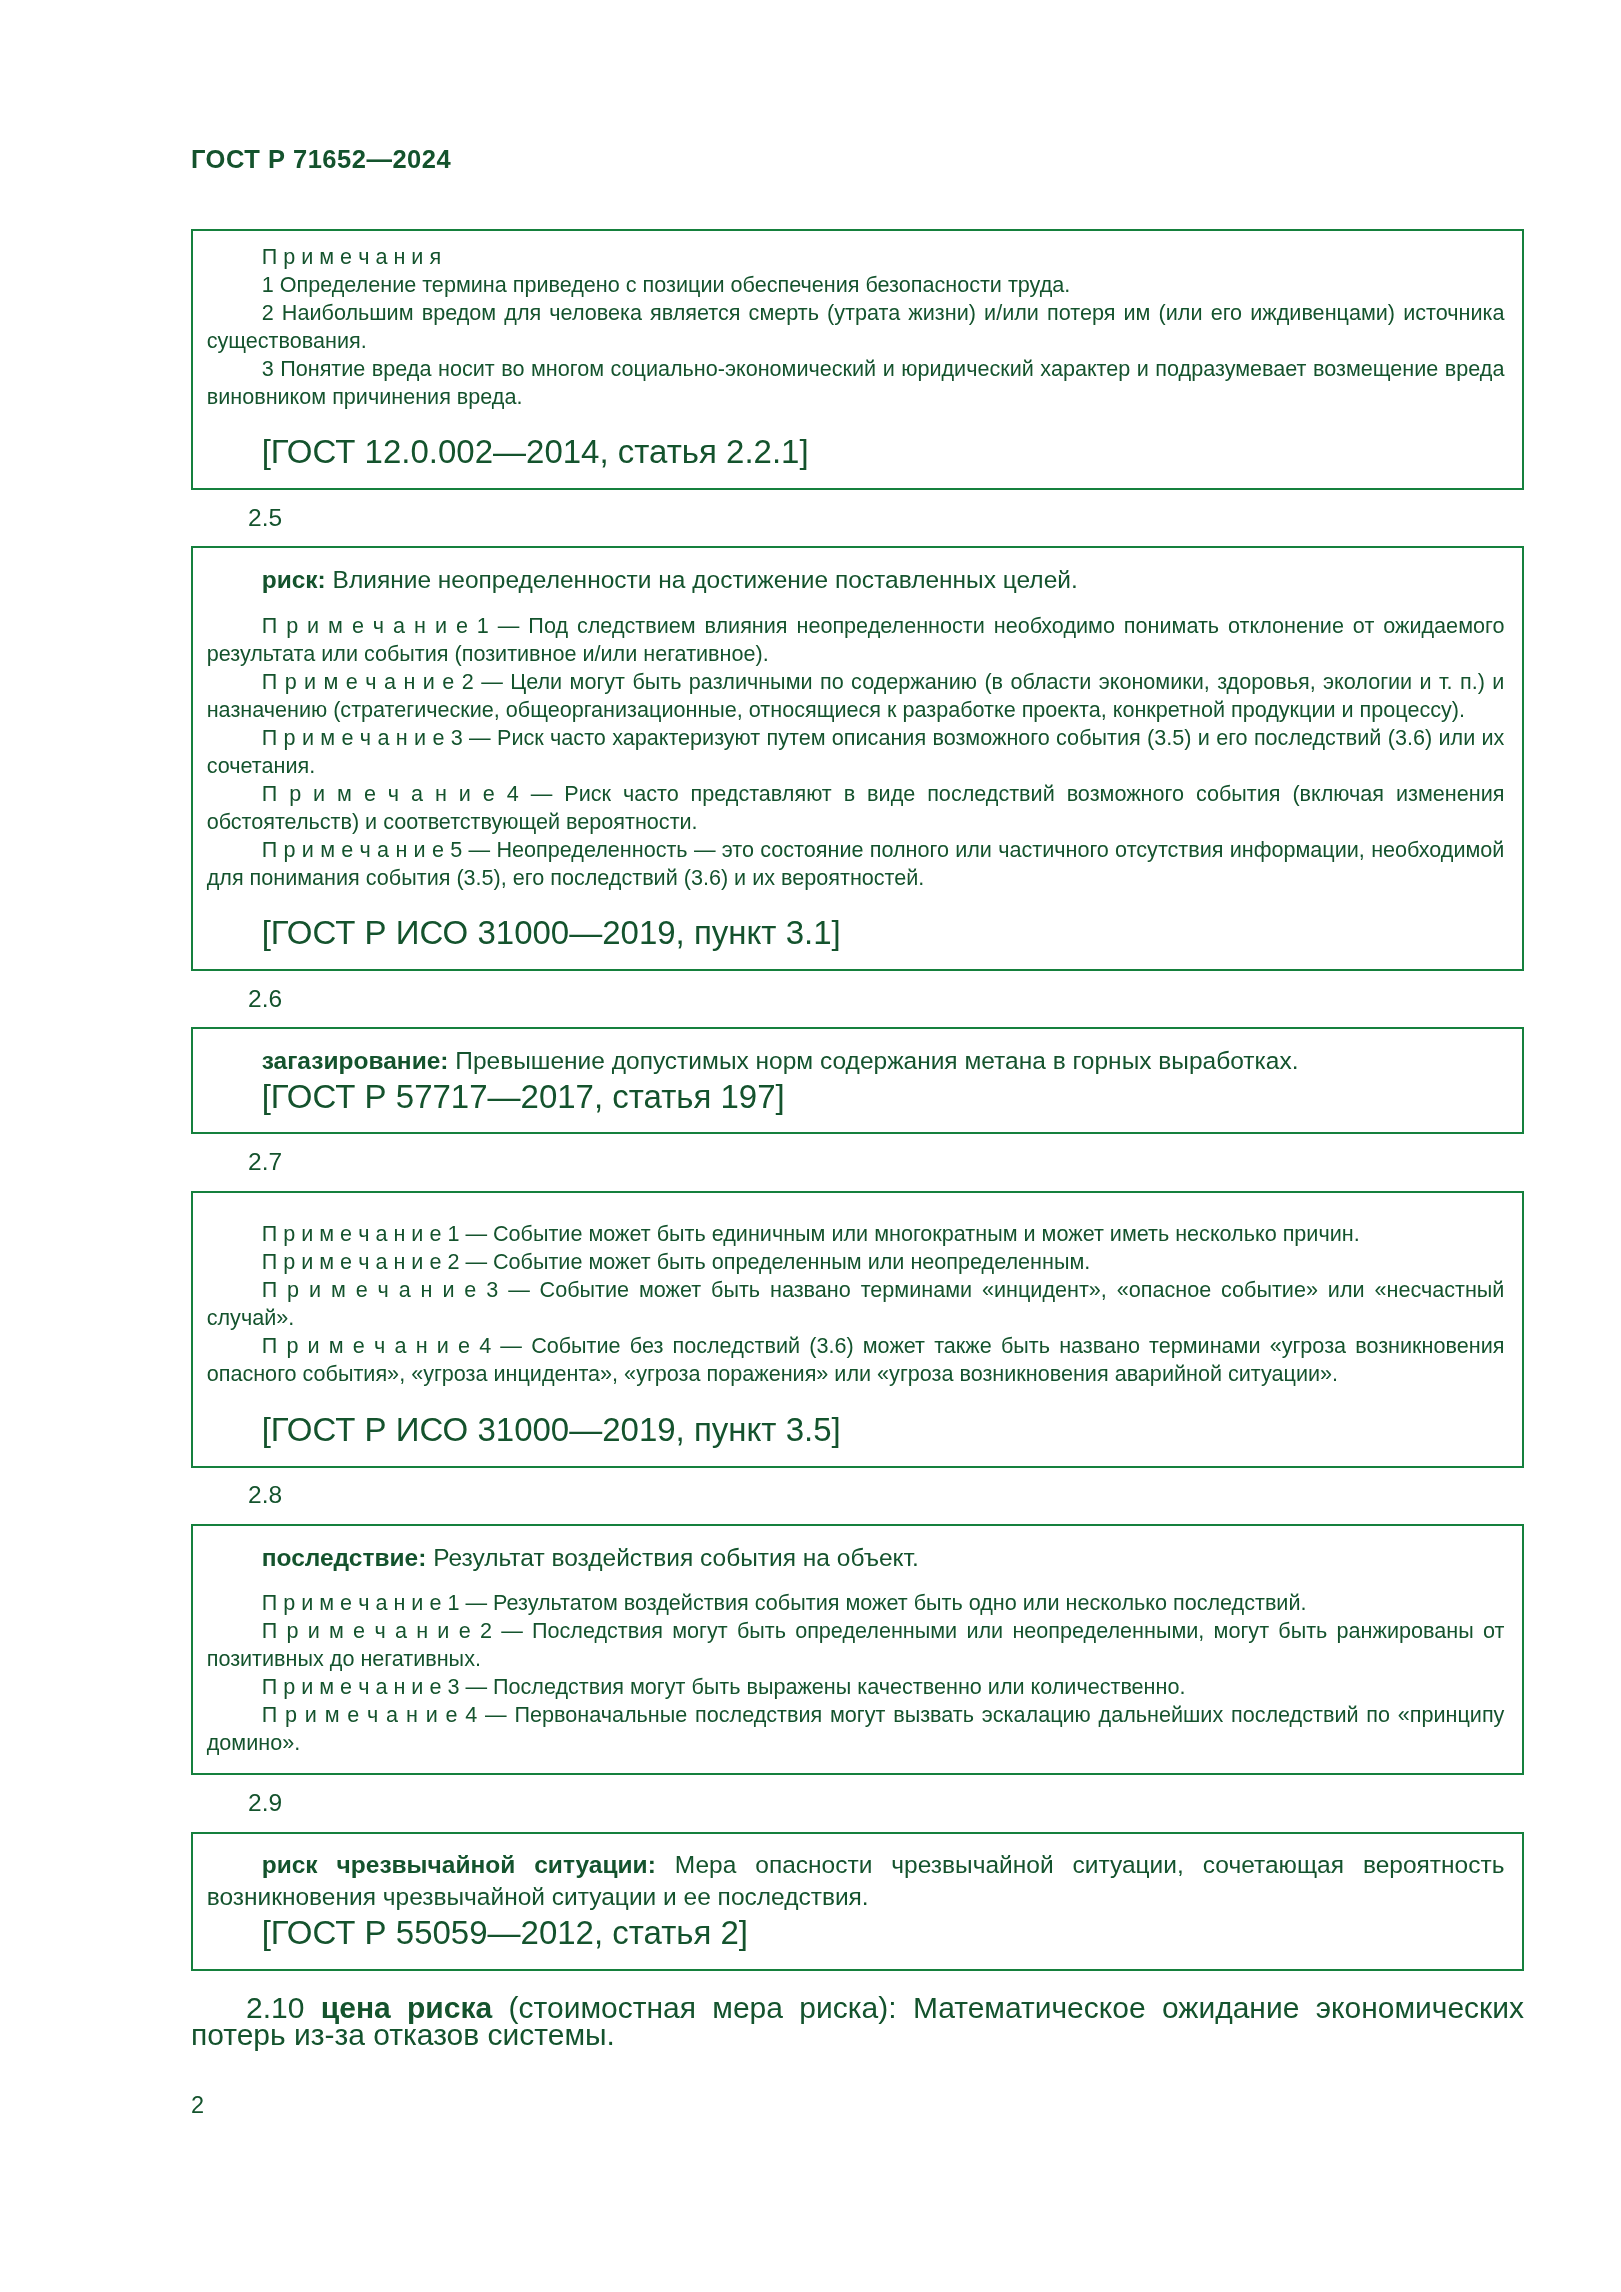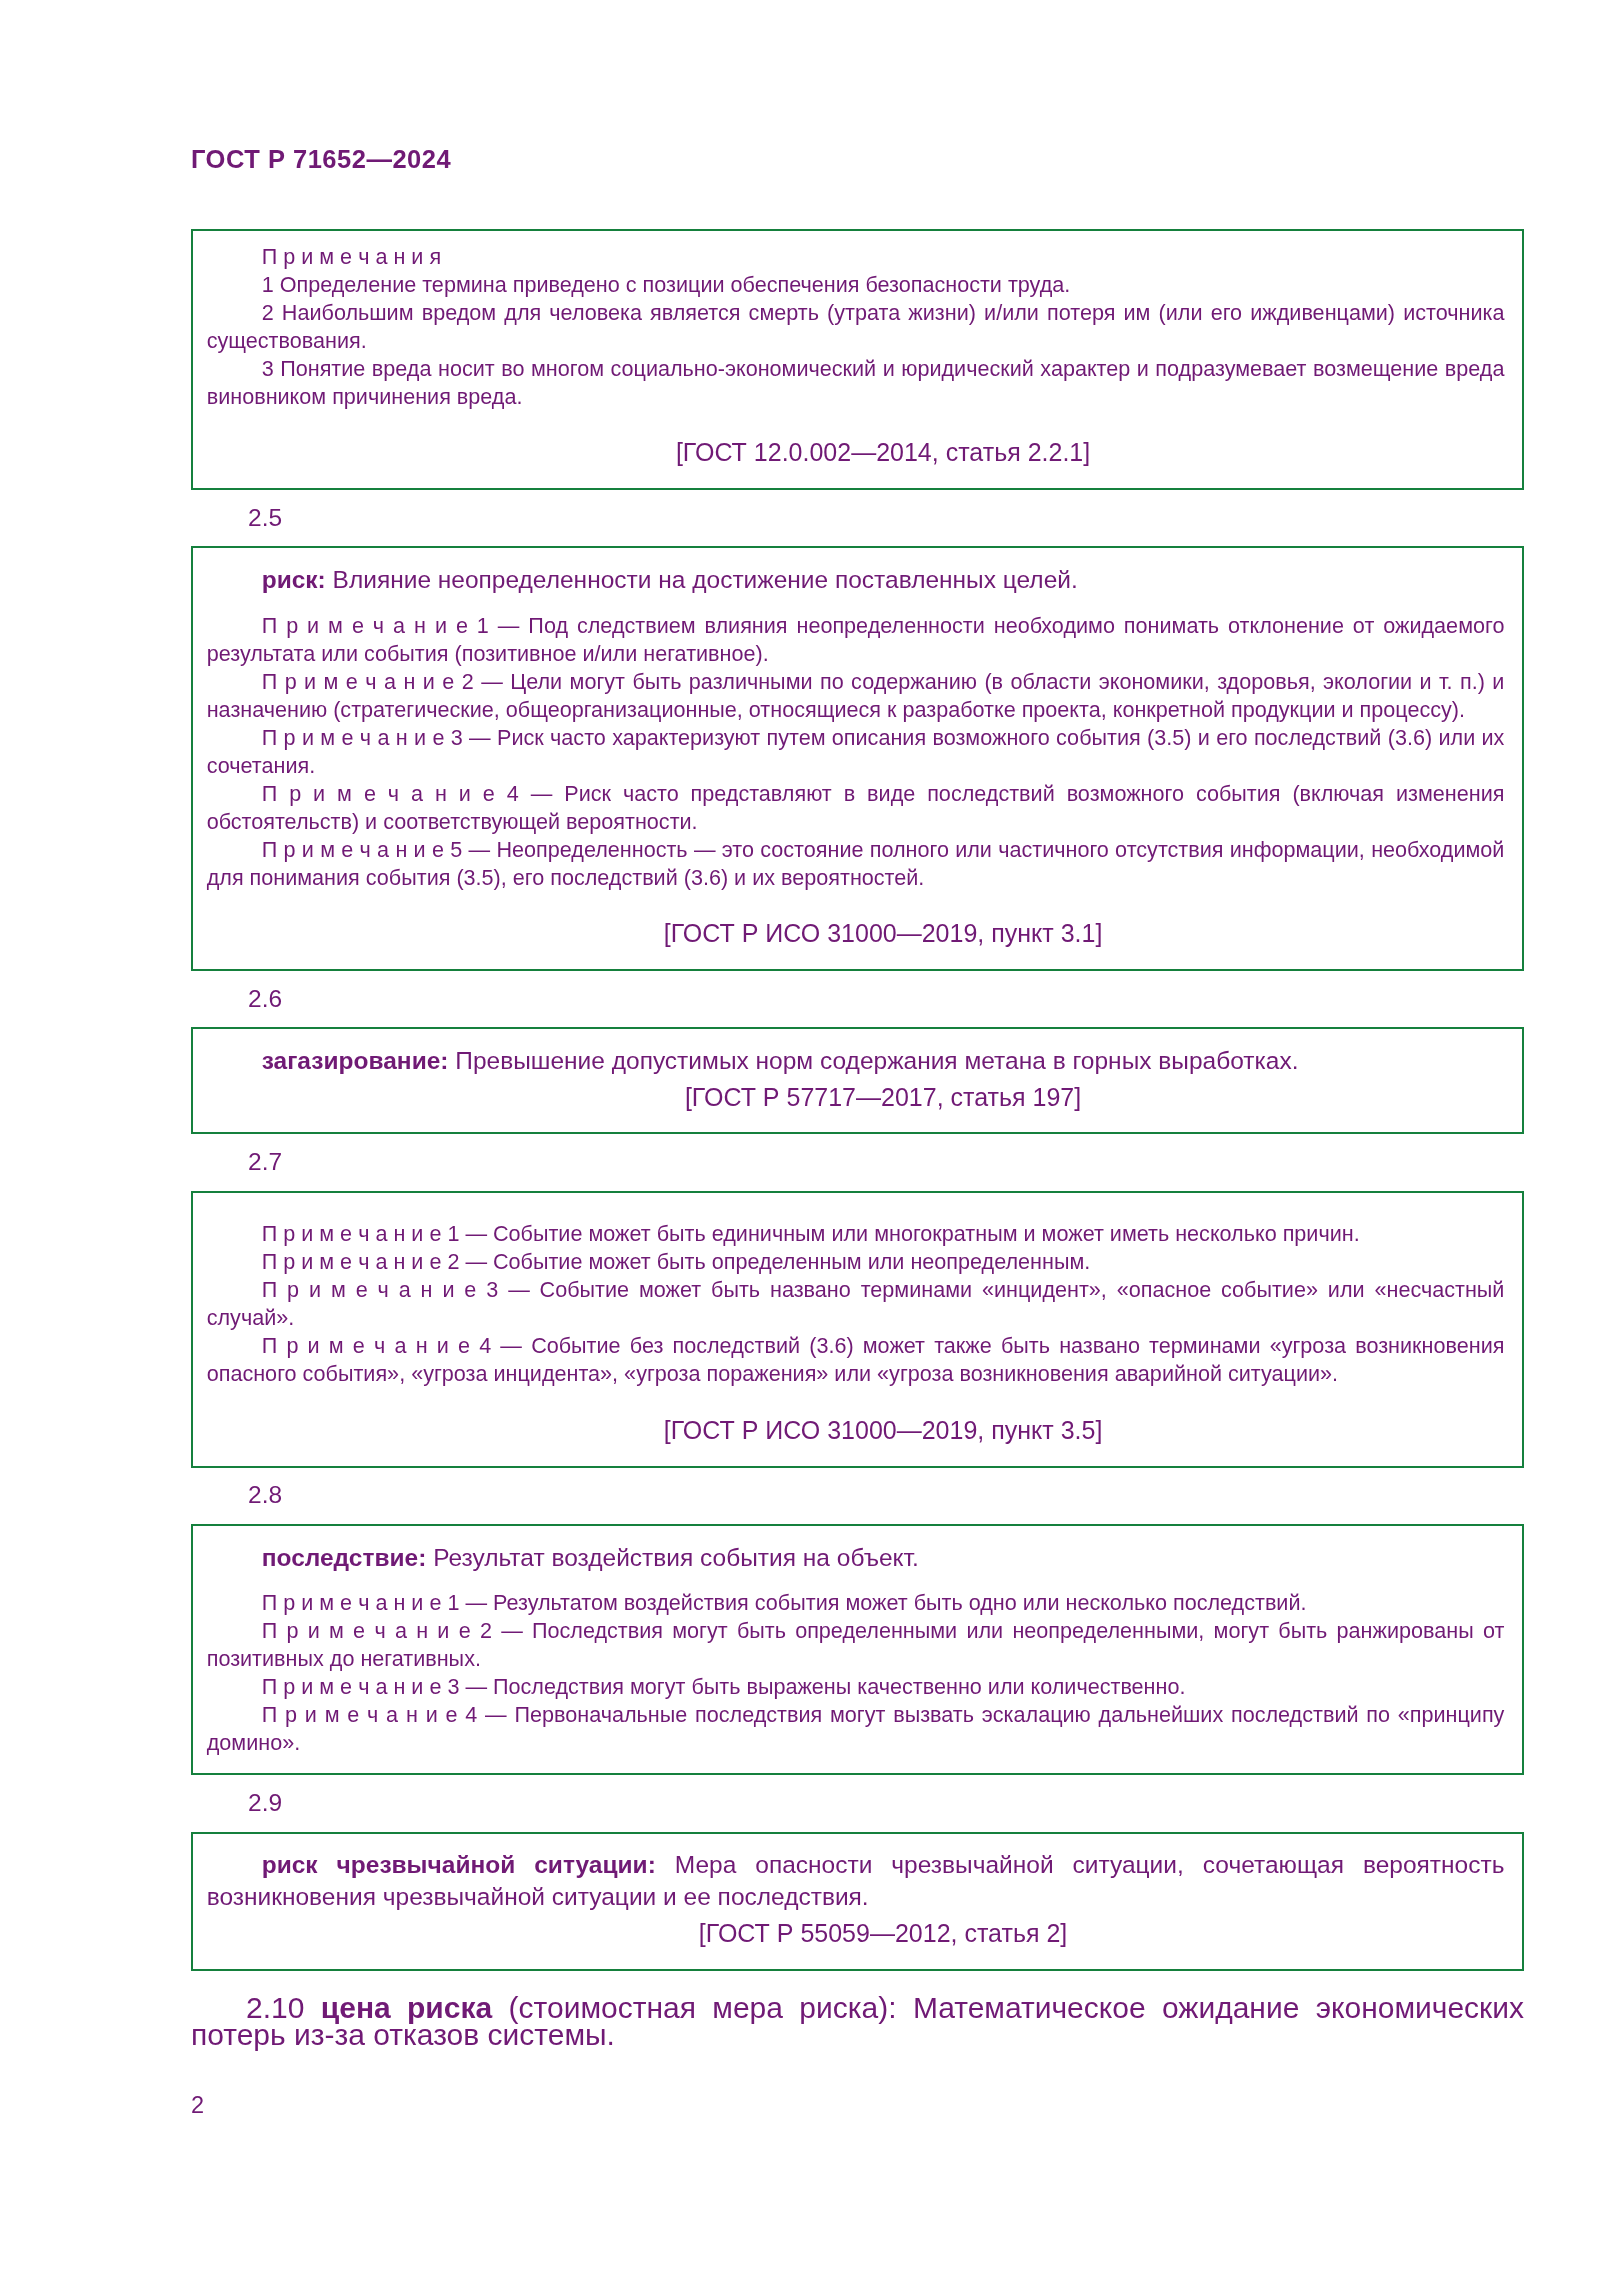--- a/index.html
+++ b/index.html
@@ -4,21 +4,21 @@
 <style>
   * { box-sizing: border-box; }
   html, body { margin: 0; padding: 0; background: #d9d9d9; }
   .page {
     position: relative;
     width: 1621px;
     height: 2293px;
     margin: 0 auto;
     background: #ffffff;
     font-family: "Liberation Sans", "DejaVu Sans", sans-serif;
-    color: #701a75;
+    color: #14532d;
     padding: 145px 97px 16px 191px;
     overflow: hidden;
   }
   .doc-header {
     font-size: 25.5px;
     font-weight: bold;
     letter-spacing: 0.5px;
     margin: 0 0 55px 0;
   }
   .tbox {
@@ -40,25 +40,24 @@
     text-indent: 55px;
   }
   .note {
     font-size: 21.6px;
     line-height: 28px;
     margin: 0;
     text-align: justify;
     text-indent: 55px;
   }
   .source {
-    font-size: 25px;
+    font-size: 33px;
     line-height: 32px;
     margin: 25.5px 0 3.9px 0;
     text-indent: 55px;
-    text-align: center;
   }
   .source.tight { margin-top: 1px; }
   .section-num {
     font-size: 24.5px;
     line-height: 31px;
     margin: 11.8px 0 13.7px 0;
     padding-left: 57px;
   }
   .para {
     font-size: 30px;

